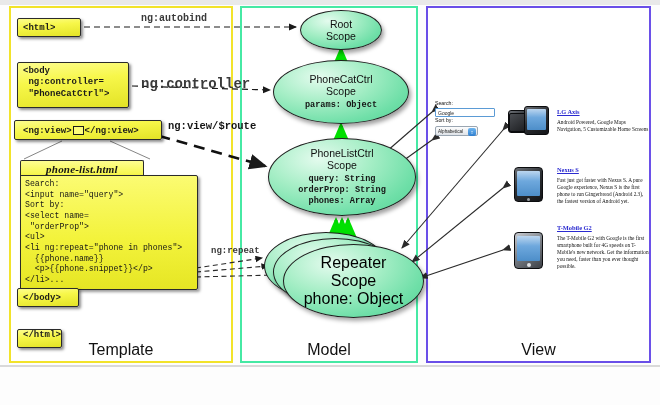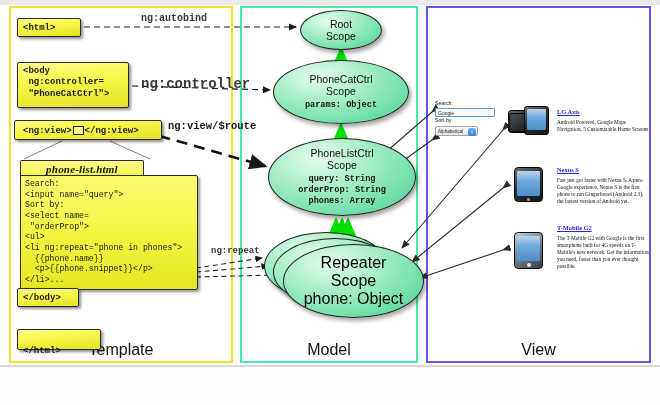--- a/index.html
+++ b/index.html
@@ -30,21 +30,21 @@
     background:linear-gradient(175deg,#fdfd8e 0%,#f7f74a 40%,#e3e326 100%);
     box-shadow:2px 2px 3px rgba(0,0,0,.45);
     font-family:"Liberation Mono","DejaVu Sans Mono",monospace;
     font-weight:bold;font-size:9px;color:#1a1a1a;
     padding:3px 5px;line-height:1.25;white-space:pre;
   }
   #tag-html{left:17px;top:18px;width:64px;height:19px;padding-top:4px;}
   #tag-body{left:17px;top:62px;width:112px;height:46px;}
   #tag-ngview{left:14px;top:120px;width:148px;height:20px;padding-top:5px;padding-left:8px;}
   #tag-bodyclose{left:17px;top:288px;width:62px;height:19px;padding-top:4px;}
-  #tag-htmlclose{left:17px;top:329px;width:84px;height:19px;padding-top:16px;}
+  #tag-htmlclose{left:17px;top:329px;width:45px;height:19px;padding-top:0;}
   .ngview-slot{
     display:inline-block;width:9px;height:7px;border:1.3px solid #1a1a1a;
     background:#fbfb7a;vertical-align:middle;margin:0 1px;
   }
 
   
   #callout{position:absolute;left:20px;top:158px;width:178px;height:132px;}
   #callout-head{
     position:absolute;left:0;top:2px;width:124px;height:18px;box-sizing:border-box;
     background:linear-gradient(180deg,#fdfd90,#f4f43a);

